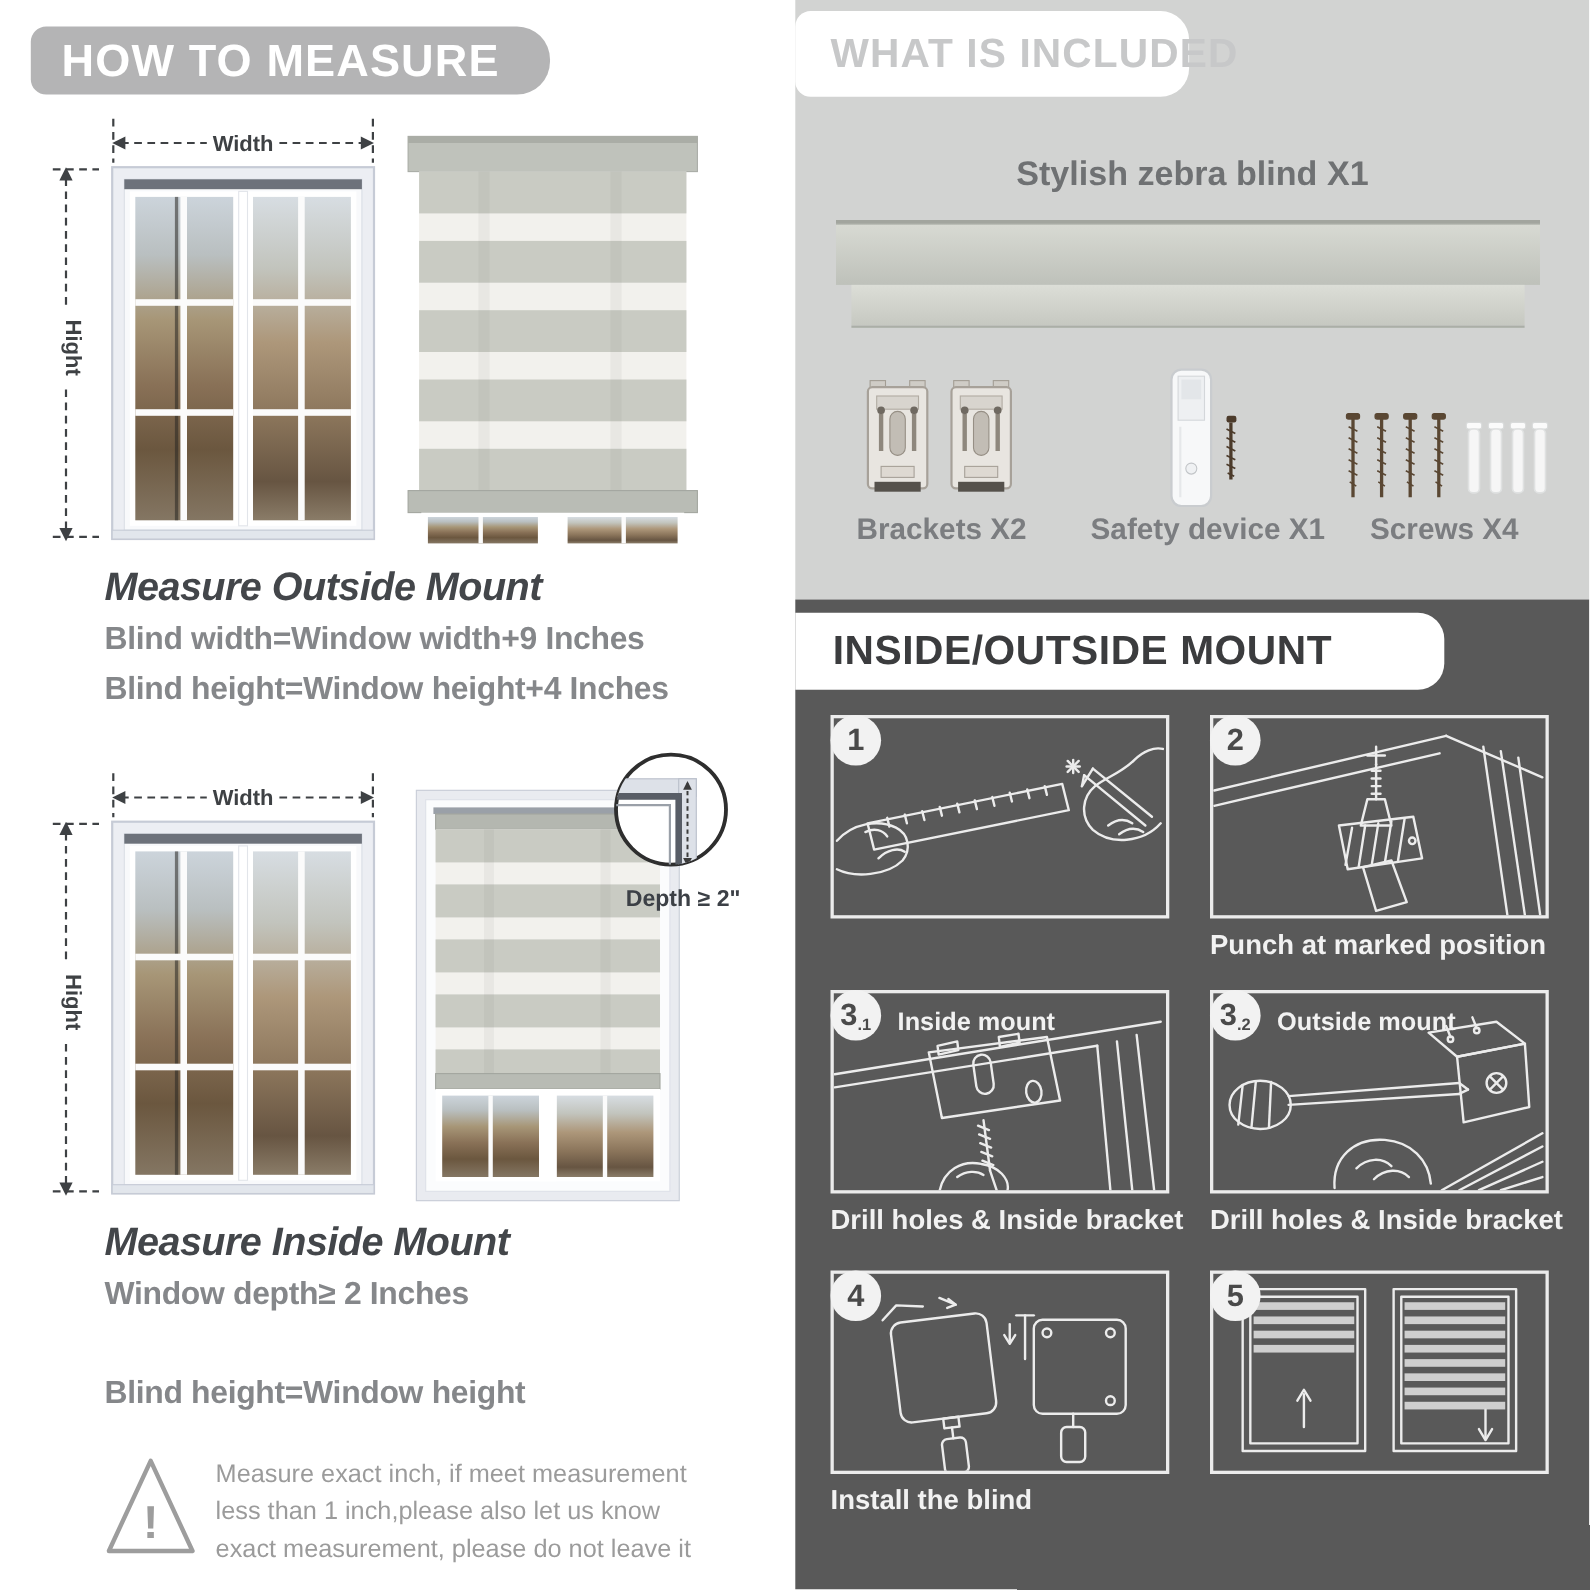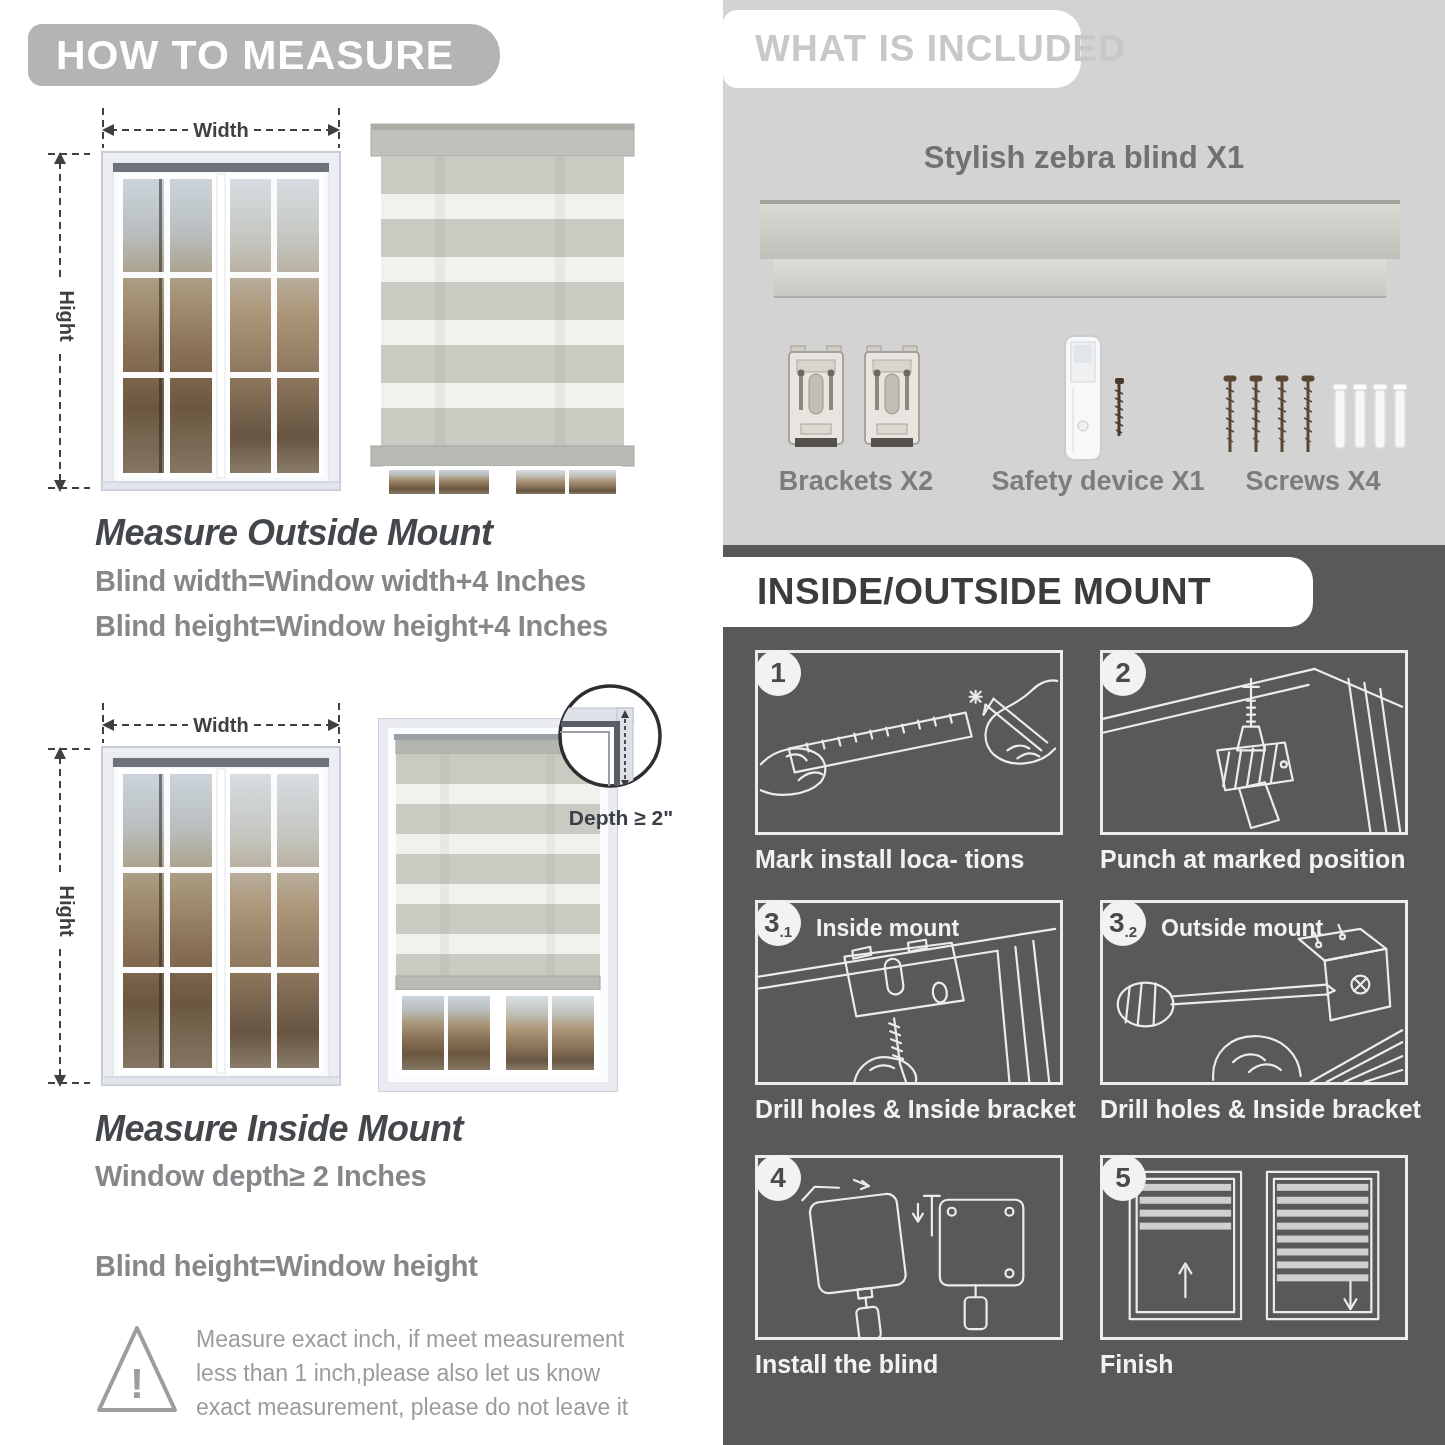--- a/index.html
+++ b/index.html
@@ -141,21 +141,21 @@
     <g>
       <rect x="18" y="348" width="239" height="28" fill="#ffffff"></rect>
       <rect x="24" y="352" width="100" height="24" fill="url(#glassA)"></rect>
       <rect x="151" y="352" width="100" height="24" fill="url(#glassB)"></rect>
       <rect x="70" y="352" width="4" height="24" fill="#fbfbfb"></rect>
         <rect x="200" y="352" width="4" height="24" fill="#fbfbfb"></rect>
     </g>
   </svg>
 
   <div class="abs sec-title" style="left:95px;top:512px">Measure Outside Mount</div>
-  <div class="abs formula" style="left:95px;top:565px">Blind width=Window width+4 Inches</div>
+  <div class="abs formula" style="left:95px;top:565px">Blind width=Window width+9 Inches</div>
   <div class="abs formula" style="left:95px;top:610px">Blind height=Window height+4 Inches</div>
 
   <svg class="abs" style="left:40px;top:695px" width="310" height="400" viewBox="0 0 310 400">
     <rect x="62" y="52" width="238" height="338" fill="#eceef3" stroke="#c6cbd6" stroke-width="2"></rect>
     <rect x="73" y="63" width="216" height="319" fill="#f8f9fb" stroke="#dadee6"></rect>
     <rect x="73" y="63" width="216" height="9" fill="#6d727b"></rect>
     <rect x="78" y="74" width="206" height="304" fill="#ffffff"></rect>
     <rect x="83" y="79" width="89" height="294" fill="url(#glassA)"></rect>
     <rect x="190" y="79" width="89" height="294" fill="url(#glassB)"></rect>
     <rect x="119" y="79" width="3" height="294" fill="rgba(40,38,34,0.55)"></rect>
@@ -384,21 +384,20 @@
               <path d="M2,112 C16,96 40,92 56,100 C68,106 70,120 62,130 C48,144 18,146 2,138"></path>
               <path d="M28,104 C36,100 44,102 48,108"></path>
                 <path d="M40,128 C48,120 58,118 64,122"></path>
             </g>
           </svg>
           <div class="badge">
               <span>1</span>
               <span class="sub"></span>
             </div>
         </div>
-        <div class="caption">Mark install loca- tions</div>
       </div>
 
       <div class="step r1 c2">
         <div class="panel">
           <svg width="302" height="179" viewBox="0 0 302 180">
             <g class="ln">
               <line x1="0" y1="66" x2="212" y2="16"></line>
                 <line x1="212" y1="16" x2="300" y2="54"></line>
               <line x1="0" y1="80" x2="206" y2="32"></line>
               <line x1="246" y1="26" x2="268" y2="180"></line>
@@ -562,18 +561,17 @@
                 <rect x="174" y="91" width="92" height="7"></rect>
               <rect x="174" y="104" width="92" height="7"></rect>
                 <rect x="174" y="117" width="92" height="7"></rect>
             </g>
           </svg>
           <div class="badge">
               <span>5</span>
               <span class="sub"></span>
             </div>
         </div>
-        <div class="caption">Finish</div>
       </div>
 
     </div>
   </div>
 </div>
 
 </body></html>

